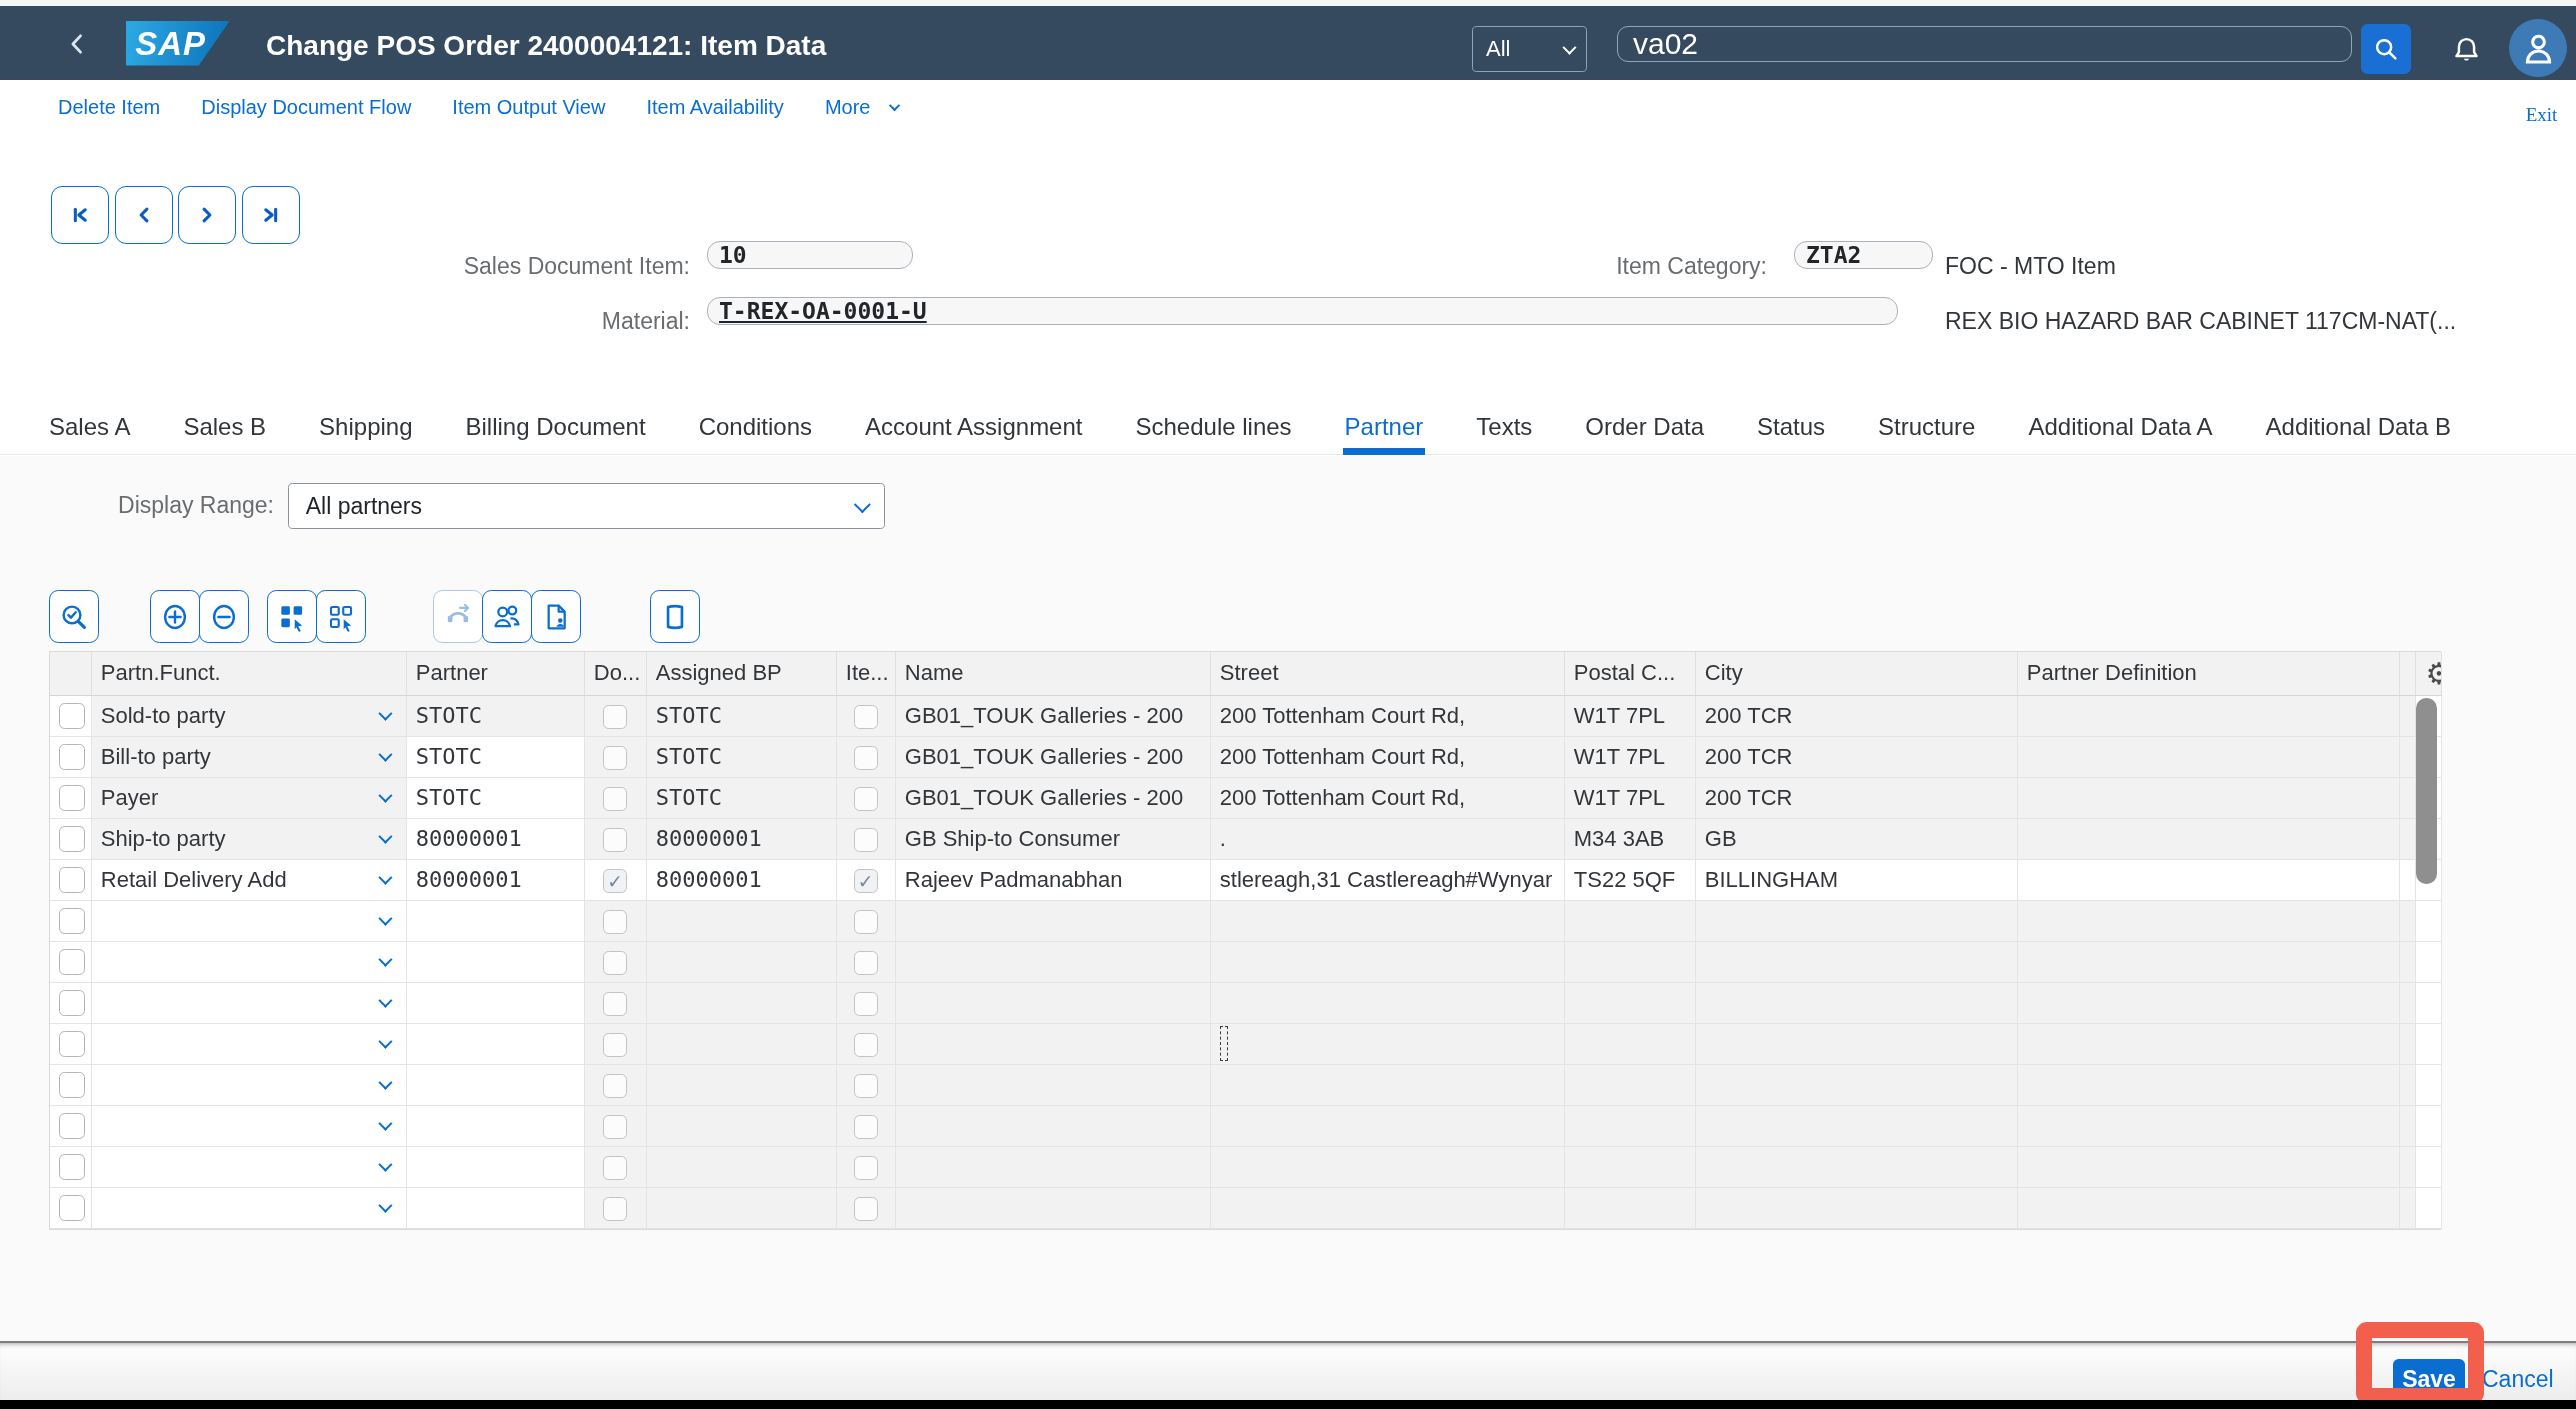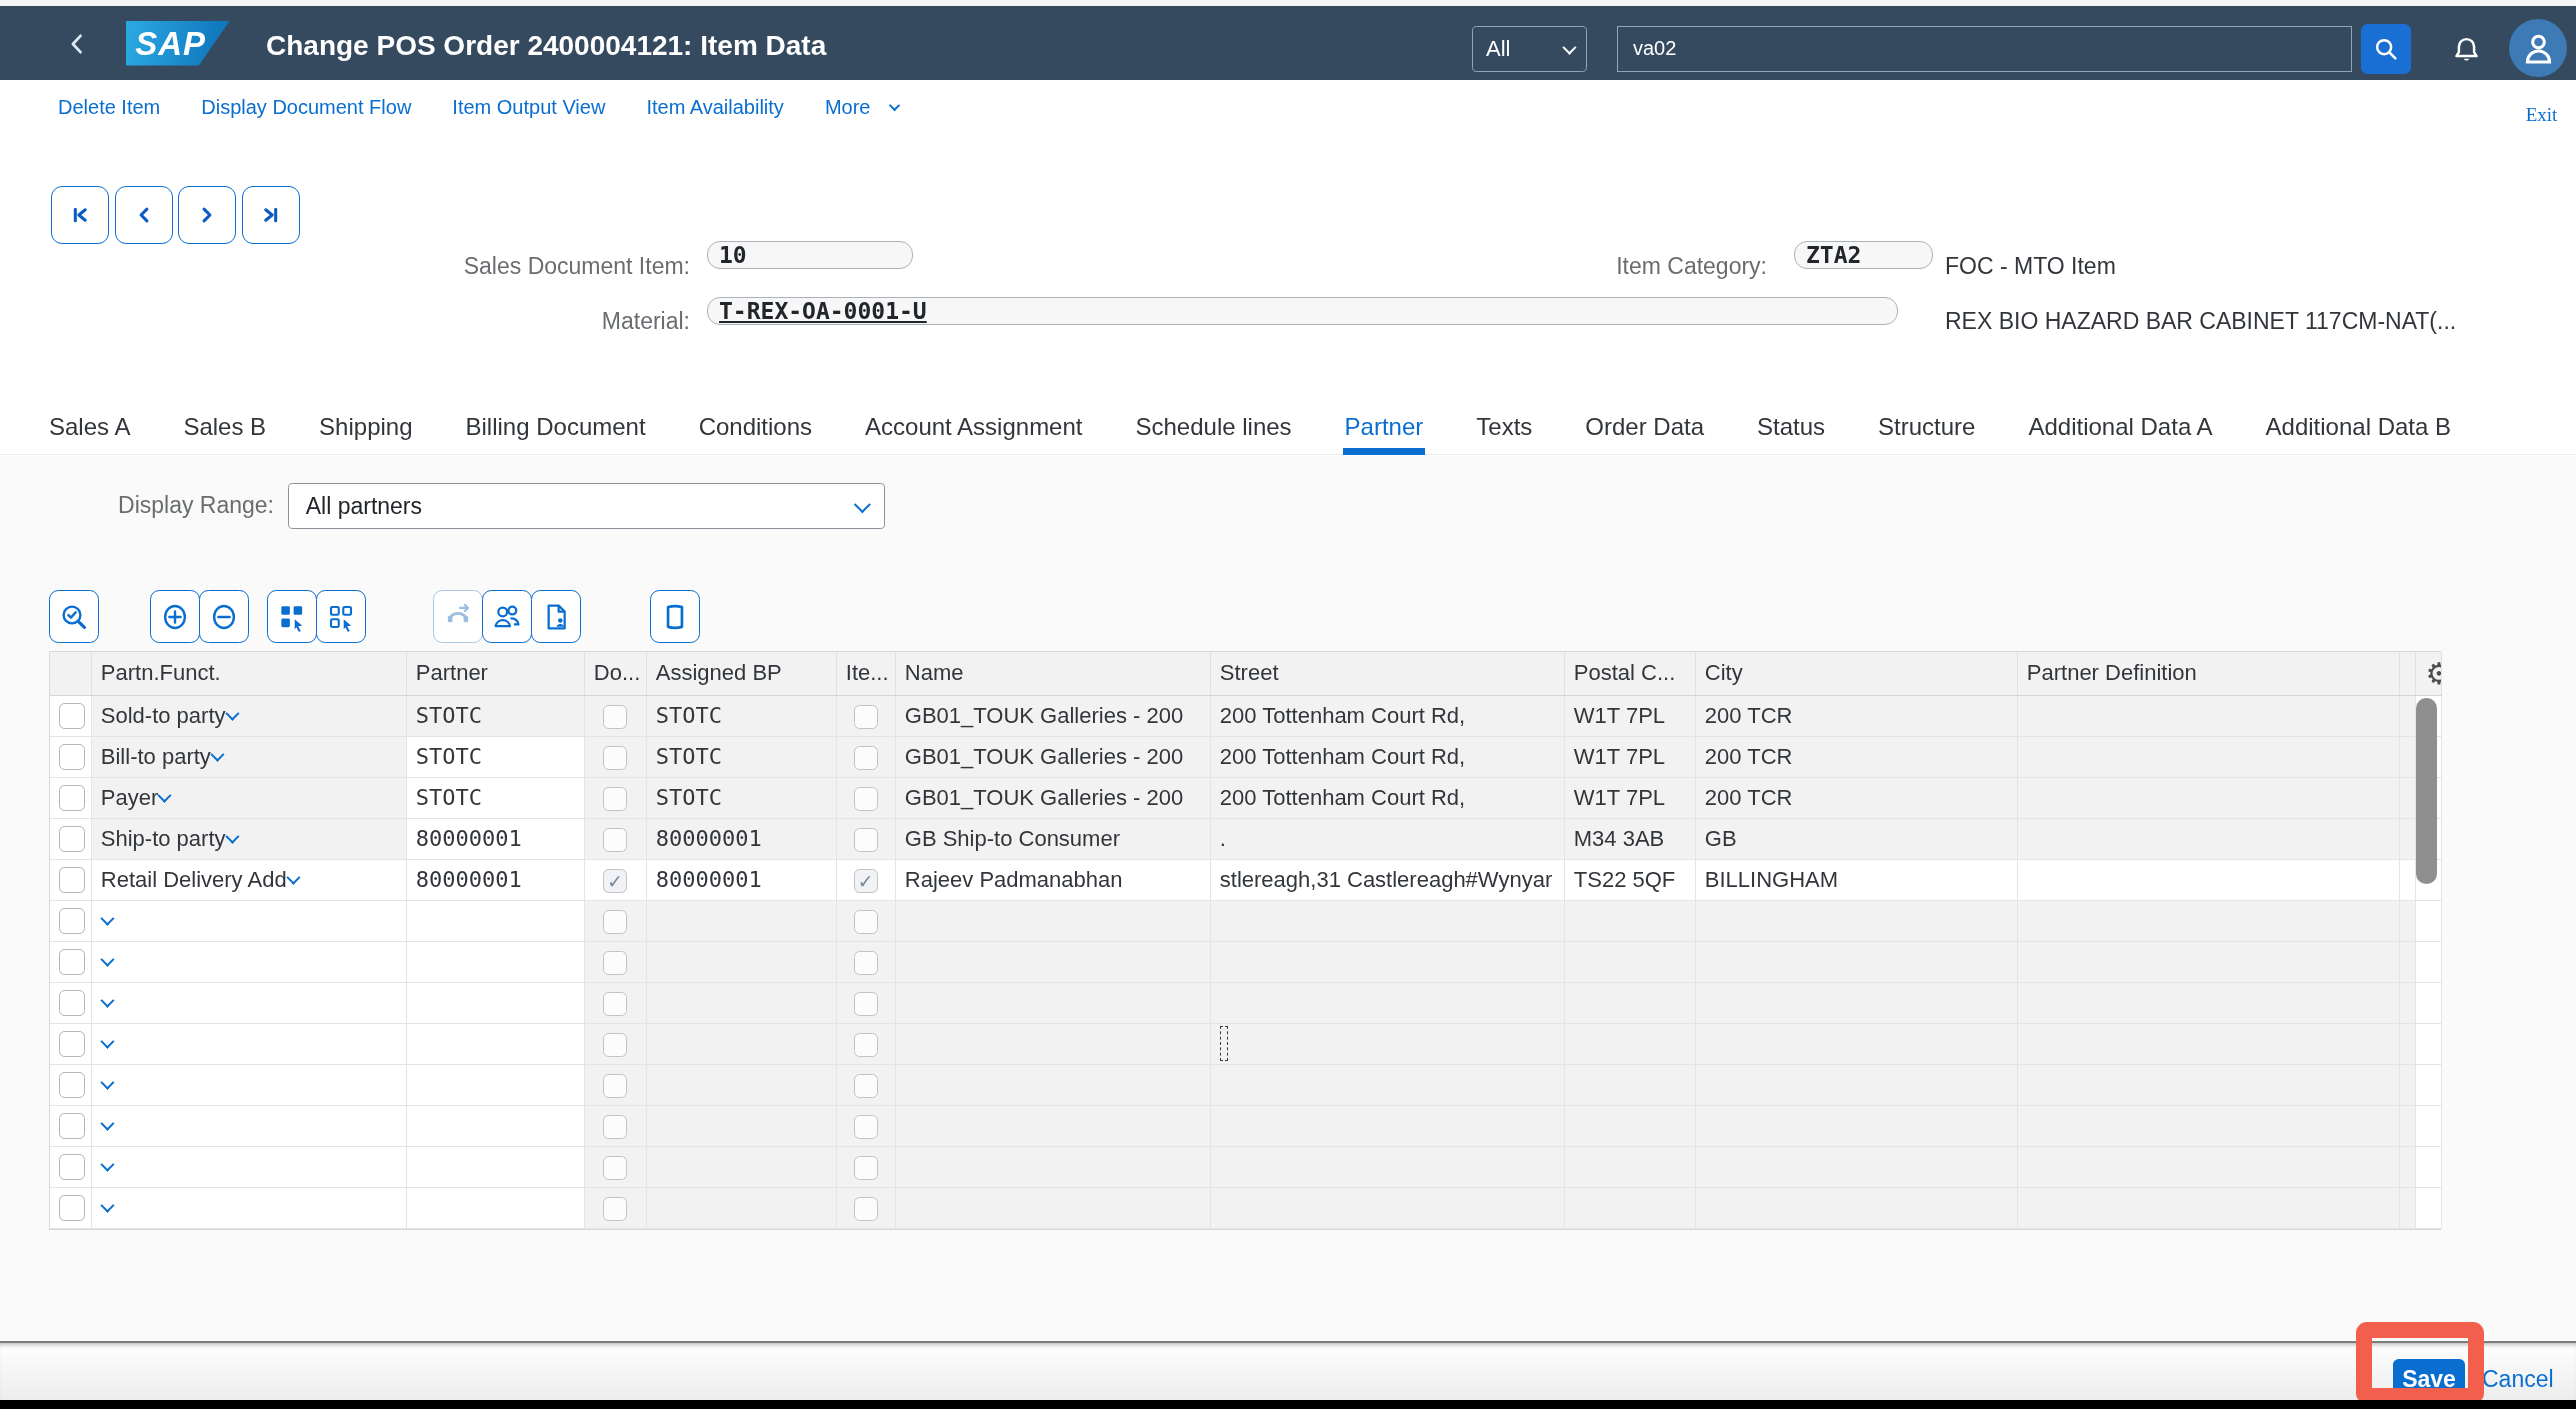--- a/index.html
+++ b/index.html
@@ -14,22 +14,22 @@
   .saplogo { position:absolute; left:126px; top:15px; width:104px; height:45px;
              background:linear-gradient(100deg,#2aa7e1 5%,#0e73ba 95%);
              clip-path:polygon(0 0,100% 0,70% 100%,0 100%);
              display:flex; align-items:center; }
   .saplogo span { color:#fff; font-weight:bold; font-style:italic; font-size:33px; letter-spacing:0.9px; padding-left:9.3px; line-height:41px; }
   .shelltitle { position:absolute; left:266px; top:24px; font-size:28px; font-weight:700; color:#fff; }
   .scopebox { position:absolute; left:1472px; top:20.4px; width:115px; height:46px; border:0.9px solid #8ea6bd; border-radius:4.6px;
               display:flex; align-items:center; padding:0 13px; color:#fff; font-size:22px; }
   .scopebox .lbl { flex:1; }
   .chev { display:inline-block; width:10.2px; height:10.2px; border-right:2.2px solid currentColor; border-bottom:2.2px solid currentColor; transform:rotate(45deg) translateY(-1.9px); }
-  .searchinput { position:absolute; left:1617px; top:20.4px; width:735px; height:46px; border:0.9px solid #8ea6bd; border-radius:0;
-                 background:transparent; color:#fff; font-size:20px; padding:0 15px; font-family:"Liberation Sans",sans-serif; outline:none; }
+  .searchinput { position:absolute; left:1617px; top:20.4px; width:735px; height:36px; border:0.9px solid #8ea6bd; border-radius:11px;
+                 background:transparent; color:#fff; font-size:30px; padding:0 15px; font-family:"Liberation Sans",sans-serif; outline:none; }
   .searchbtn { position:absolute; left:2361px; top:18.6px; width:50px; height:50px; background:#1a6fd4; border:none; border-radius:6.5px;
                display:flex; align-items:center; justify-content:center; cursor:pointer; }
   .bellbtn { position:absolute; left:2446px; top:24px; width:41px; height:41px; display:flex; align-items:center; justify-content:center; cursor:pointer; }
   .avatar { position:absolute; left:2509px; top:13px; width:58px; height:58px; border-radius:50%; background:#3d7ab6;
             display:flex; align-items:center; justify-content:center; overflow:hidden; cursor:pointer; }
 
   
   .actionbar { position:absolute; left:0; top:80px; width:2576px; height:54px; background:#fff; }
   .actionlinks { position:absolute; left:58px; top:0; height:54px; display:flex; align-items:center; gap:41px; }
   .alink { color:#0a6ed1; font-size:20px; cursor:pointer; white-space:nowrap; }
@@ -80,21 +80,21 @@
   td.c-grey { background:#f2f2f2; }
   td.c-white { background:#fff; }
   td.c-sel { background:#fff; text-align:center; padding:0; }
   td.c-chk { text-align:center; padding:0; }
   td.c-scroll { background:#fff; border-right:none; padding:0; }
   th.h-gear { text-align:center; padding:0; }
   .cb { display:inline-block; width:26px; height:26px; border:1.4px solid #b5b5b5; border-radius:5.6px; background:#fff; vertical-align:middle;
         line-height:23px; text-align:center; font-size:18.6px; color:#74889d; cursor:pointer; }
   .cb.small { width:24px; height:24px; background:#fcfcfc; border-color:#c3c3c3; }
   .cb.checked { background:#f0f2f5; }
-  .functcell { display:flex; align-items:center; }
+  .functcell { display:flex; align-items:center; justify-content:space-between; }
   .functcell .chev { color:#0a6ed1; width:10.2px; height:10.2px; flex:0 0 auto; margin-right:7.4px; }
   .gearbtn { font-size:30px; color:#4a4a4a; cursor:pointer; line-height:41px; }
   .vthumb { position:absolute; right:2.8px; top:46px; width:21.4px; height:186px; background:#8f8f8f; border-radius:10.2px; cursor:pointer; }
   .caret { display:inline-block; width:8.4px; height:35px; border:1.9px dashed #3c3c3c; vertical-align:middle; }
 
   
   .footer { position:absolute; left:0; top:1341px; width:2576px; height:59px; border-top:2.8px solid #7d7d7d;
             background:linear-gradient(180deg,#fefefe 0%,#ededed 100%); box-shadow:inset 0 4.6px 5.6px -3.7px rgba(0,0,0,.35); }
   .savebtn { position:absolute; left:2393px; top:16px; width:72px; height:41px; background:#0a6ed1; color:#fff; border:none; border-radius:5.6px;
              font-size:23px; font-weight:700; font-family:"Liberation Sans",sans-serif; cursor:pointer; }

